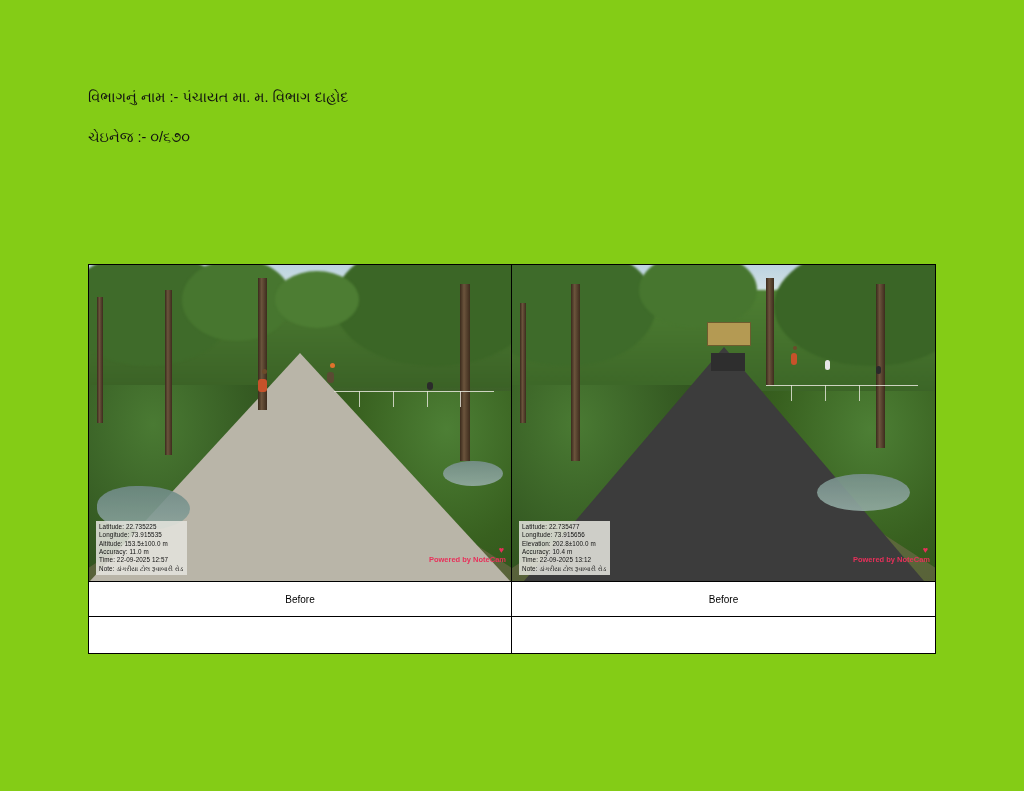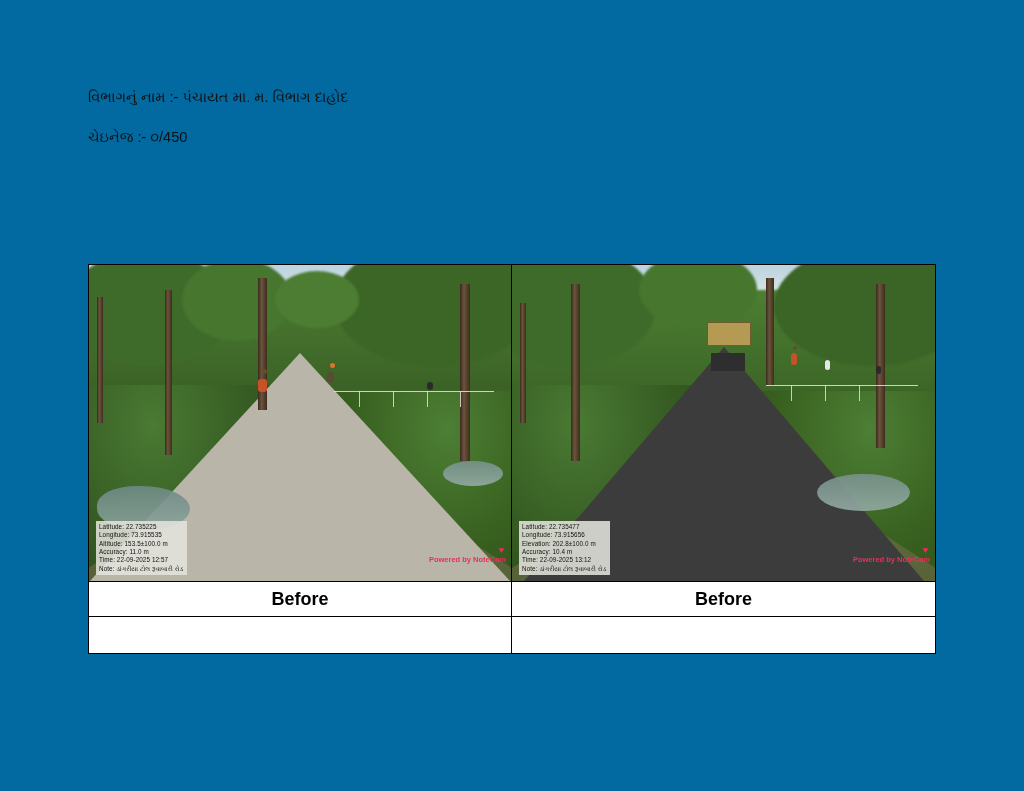--- a/index.html
+++ b/index.html
@@ -13,21 +13,21 @@
     font-family: "Liberation Sans", sans-serif;
     color: #000000;
     position: relative;
     overflow: hidden;
   }
   .page {
     position: absolute;
     left: 0; top: 0;
     width: 1024px;
     height: 791px;
-    background: #0369a1;
+    background: #84cc16;
   }
   .header-block {
     position: absolute;
     left: 88px;
     top: 88px;
     width: 860px;
   }
   .header-line {
     font-size: 14.5px;
     line-height: 1.3;
@@ -61,22 +61,22 @@
     display: flex;
     height: 34px;
     border-top: 1px solid #000;
   }
   .label-cell {
     width: 50%;
     box-sizing: border-box;
     display: flex;
     align-items: center;
     justify-content: center;
-    font-weight: bold;
-    font-size: 18px;
+    font-weight: normal;
+    font-size: 10px;
   }
   .label-cell.left {
     border-right: 1px solid #000;
   }
   .row-blank {
     display: flex;
     height: 36px;
     border-top: 1px solid #000;
   }
   .blank-cell {
@@ -259,21 +259,21 @@
     top: -10px;
   }
 </style>
 </head>
 <body>
 
 <div class="page">
 
   <div class="header-block">
     <div class="header-line">વિભાગનું નામ :- પંચાયત મા. મ. વિભાગ દાહોદ</div>
-    <div class="header-line">ચેઇનેજ :- ૦/450</div>
+    <div class="header-line">ચેઇનેજ :- ૦/૬૭૦</div>
   </div>
 
   <div class="table-wrap">
 
     <div class="row-images">
 
       <div class="cell left">
         <div class="photo">
           <div class="sky"></div>
 

